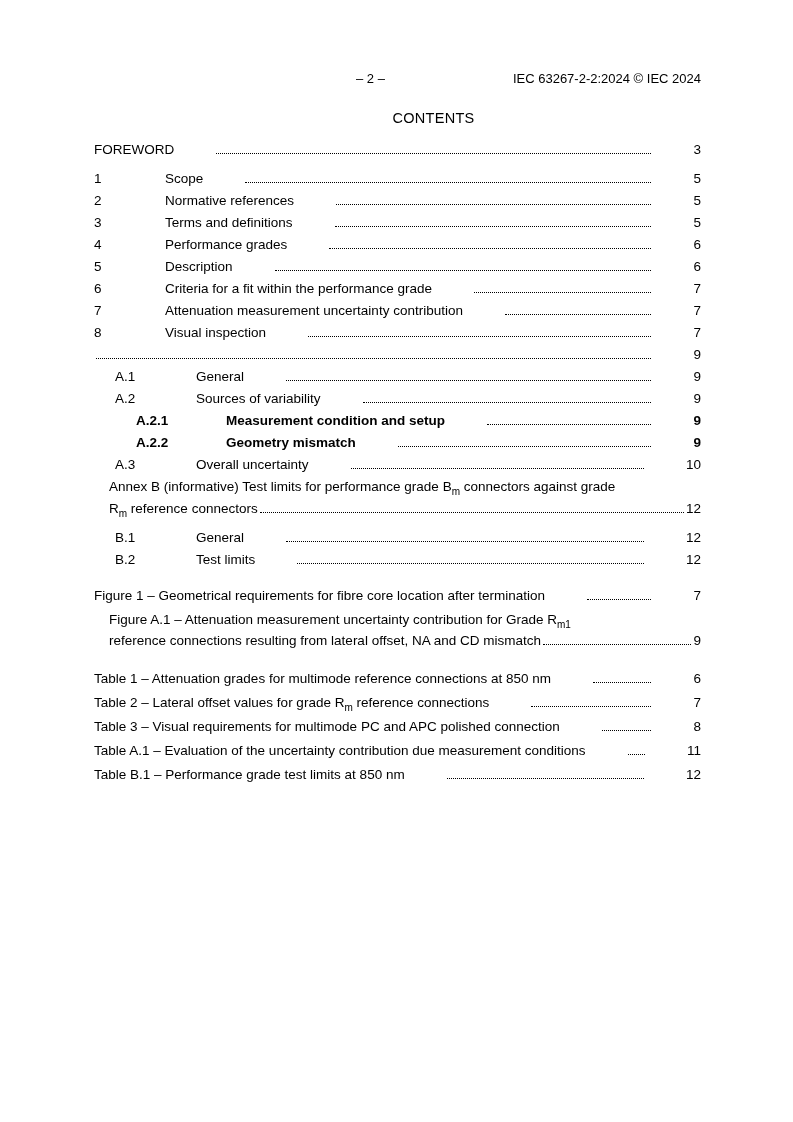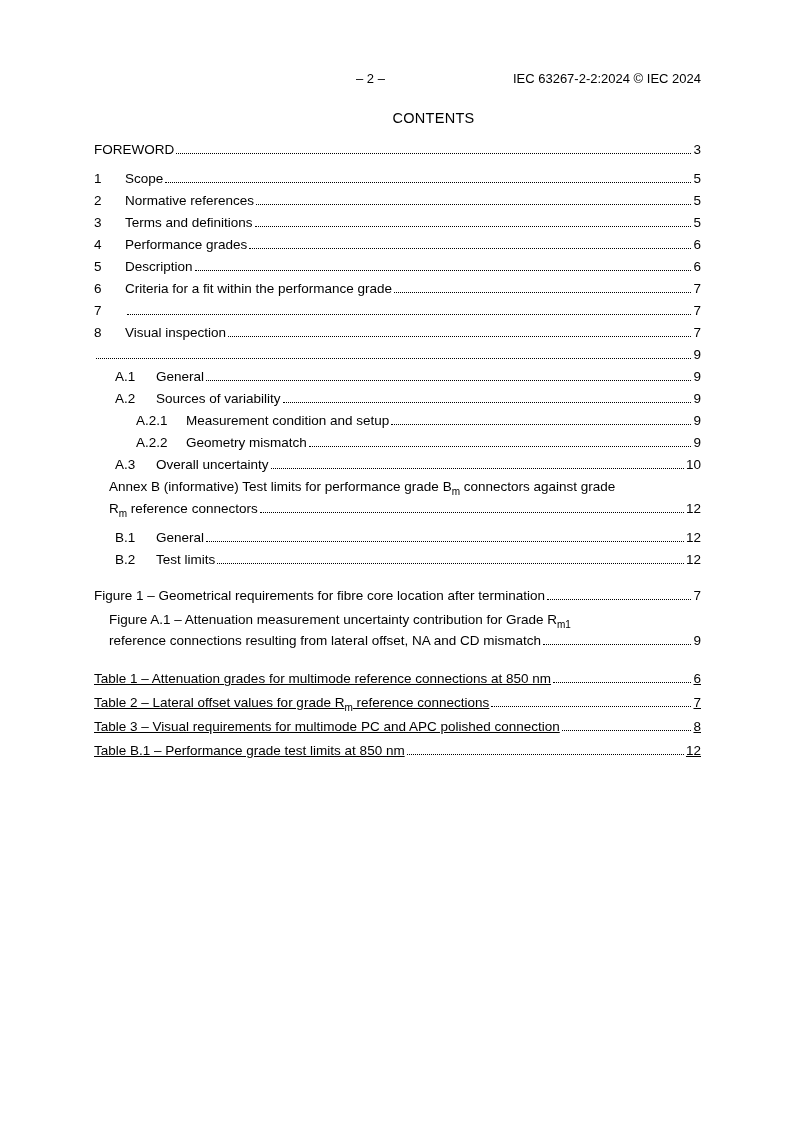--- a/index.html
+++ b/index.html
@@ -38,47 +38,48 @@
     top: 142px;
     left: 94px;
     width: 607px;
     font-size: 13.5px;
   }
   .entry {
     display: flex;
     align-items: flex-end;
     line-height: 15px;
     margin-top: 7px;
+    gap: 40px;
   }
   .entry.first { margin-top: 0; }
   .entry.gap-top { margin-top: 14px; }
   .num { flex: 0 0 auto; }
   .lvl0 .num { width: 31px; }
   .lvl1 { padding-left: 21px; }
   .lvl1 .num { width: 41px; }
-  .lvl2 { padding-left: 42px; }
+  .lvl2 { padding-left: 42px; font-weight: bold; }
   .lvl2 .num { width: 50px; }
   .label { flex: 0 1 auto; white-space: nowrap; }
   .dots {
     flex: 1 1 auto;
     min-width: 8px;
     border-bottom: 1.4px dotted #000;
     margin: 0 2px 3px 2px;
   }
   .pg { flex: 0 0 auto; }
   .entry.block { display: block; }
   .entry.block .line { line-height: 15px; margin-left: 15px; }
   .entry.block .line2 {
     display: flex;
     align-items: flex-end;
     margin-top: 6.5px;
   }
   sub { font-size: 10px; line-height: 0; }
   .figures { margin-top: 21px; }
-  .tables  { margin-top: 23px; text-decoration: underline; }
+  .tables  { margin-top: 23px; }
   .figures .entry, .tables .entry { margin-top: 9px; }
   .figures .entry.first, .tables .entry.first { margin-top: 0; }
 </style>
 </head>
 <body>
 
 <div class="page">
 
   <div class="header">
     <span class="hdr-page">– 2 –</span>
@@ -132,20 +133,21 @@
 
     <div class="entry lvl0">
       <span class="num">6</span>
       <span class="label">Criteria for a fit within the performance grade</span>
       <span class="dots"></span>
       <span class="pg">7</span>
     </div>
 
     <div class="entry lvl0">
       <span class="num">7</span>
+      <span class="label">Attenuation measurement uncertainty contribution</span>
       <span class="dots"></span>
       <span class="pg">7</span>
     </div>
 
     <div class="entry lvl0">
       <span class="num">8</span>
       <span class="label">Visual inspection</span>
       <span class="dots"></span>
       <span class="pg">7</span>
     </div>
@@ -240,20 +242,25 @@
         <span class="label"><span>Table 2 – Lateral offset values for grade R</span><sub>m</sub><span> reference connections</span></span>
         <span class="dots"></span>
         <span class="pg">7</span>
       </div>
       <div class="entry">
         <span class="label">Table 3 – Visual requirements for multimode PC and APC polished connection</span>
         <span class="dots"></span>
         <span class="pg">8</span>
       </div>
       <div class="entry">
+        <span class="label">Table A.1 – Evaluation of the uncertainty contribution due measurement conditions</span>
+        <span class="dots"></span>
+        <span class="pg">11</span>
+      </div>
+      <div class="entry">
         <span class="label">Table B.1 – Performance grade test limits at 850 nm</span>
         <span class="dots"></span>
         <span class="pg">12</span>
       </div>
     </div>
 
   </div>
 </div>
 
 </body></html>

